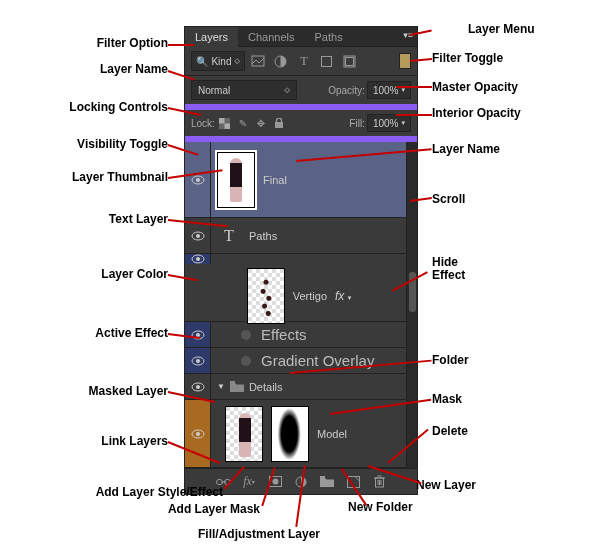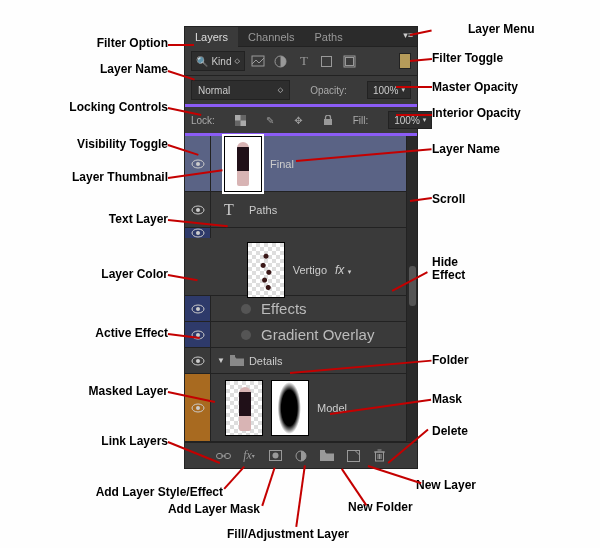--- a/index.html
+++ b/index.html
@@ -53,22 +53,22 @@
   }
   .ftoggle {
     margin-left: auto;
     width: 12px; height: 16px;
     background: #b59b5a;
     border: 1px solid #222;
   }
   
   .mode-row, .lock-row {
     display: flex; align-items: center;
-    padding: 4px 6px; gap: 20px;
-    border-bottom: 3px solid #8b5cf6;
+    padding: 4px 6px; gap: 2px;
+    border-bottom: 6px solid #8b5cf6;
     font-size: 10px;
   }
   .mode-sel {
     background: #2e2e2e; border: 1px solid #222;
     height: 20px; padding: 0 6px;
     display: flex; align-items: center; justify-content: space-between;
     width: 106px;
   }
   .opac-lbl { color: #aaa; margin-left: auto; }
   .opac-box {
@@ -247,21 +247,21 @@
     <span class="opac-lbl">Fill:</span>
     <div class="opac-box">
       <span>100%</span>
       <span style="font-size:7px;">▾</span>
     </div>
   </div>
 
   <div class="layers-area">
     <div class="layers-list">
 
-      <div class="layer-row sel-row" style="height:56px;gap:7px;">
+      <div class="layer-row sel-row" style="height:76px;">
         <div class="vis-col">
           <svg class="eye-svg" viewBox="0 0 14 10">
               <ellipse cx="7" cy="5" rx="6" ry="4" fill="none" stroke="#ccc"></ellipse>
               <circle cx="7" cy="5" r="2" fill="#ccc"></circle>
             </svg>
         </div>
         <div class="layer-body">
           <div class="thumb sel">
               <div class="fig"></div>
             </div>
@@ -415,21 +415,21 @@
 <div class="call left" style="left:8px; top:100px; width:160px;">Locking Controls</div>
 <div class="call left" style="left:8px; top:137px; width:160px;">Visibility Toggle</div>
 <div class="call left" style="left:8px; top:170px; width:160px;">Layer Thumbnail</div>
 <div class="call left" style="left:8px; top:212px; width:160px;">Text Layer</div>
 <div class="call left" style="left:8px; top:267px; width:160px;">Layer Color</div>
 <div class="call left" style="left:8px; top:326px; width:160px;">Active Effect</div>
 <div class="call left" style="left:8px; top:384px; width:160px;">Masked Layer</div>
 <div class="call left" style="left:8px; top:434px; width:160px;">Link Layers</div>
 <div class="call left" style="left:8px; top:485px; width:215px;">Add Layer Style/Effect</div>
 <div class="call left" style="left:45px; top:502px; width:215px;">Add Layer Mask</div>
-<div class="call" style="left:227px; top:527px;">Fill/Adjustment Layer</div>
+<div class="call" style="left:198px; top:527px;">Fill/Adjustment Layer</div>
 
 <div class="call right" style="left:432px; top:22px;margin-left:36px;">Layer Menu</div>
 <div class="call right" style="left:432px; top:51px;">Filter Toggle</div>
 <div class="call right" style="left:432px; top:80px;">Master Opacity</div>
 <div class="call right" style="left:432px; top:106px;">Interior Opacity</div>
 <div class="call right" style="left:432px; top:142px;">Layer Name</div>
 <div class="call right" style="left:432px; top:192px;">Scroll</div>
 <div class="call right" style="left:432px; top:256px; white-space:pre-line; line-height:1.1;">Hide
 Effect</div>
 <div class="call right" style="left:432px; top:353px;">Folder</div>

